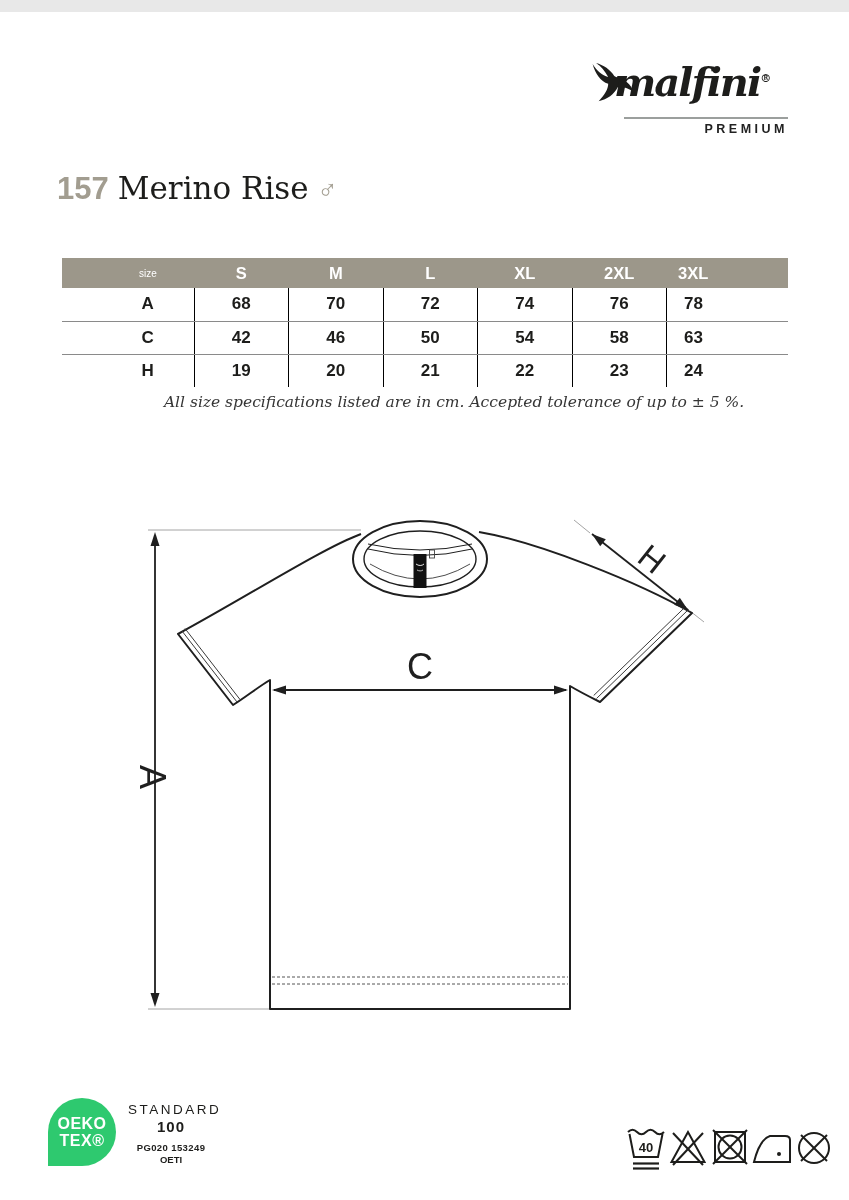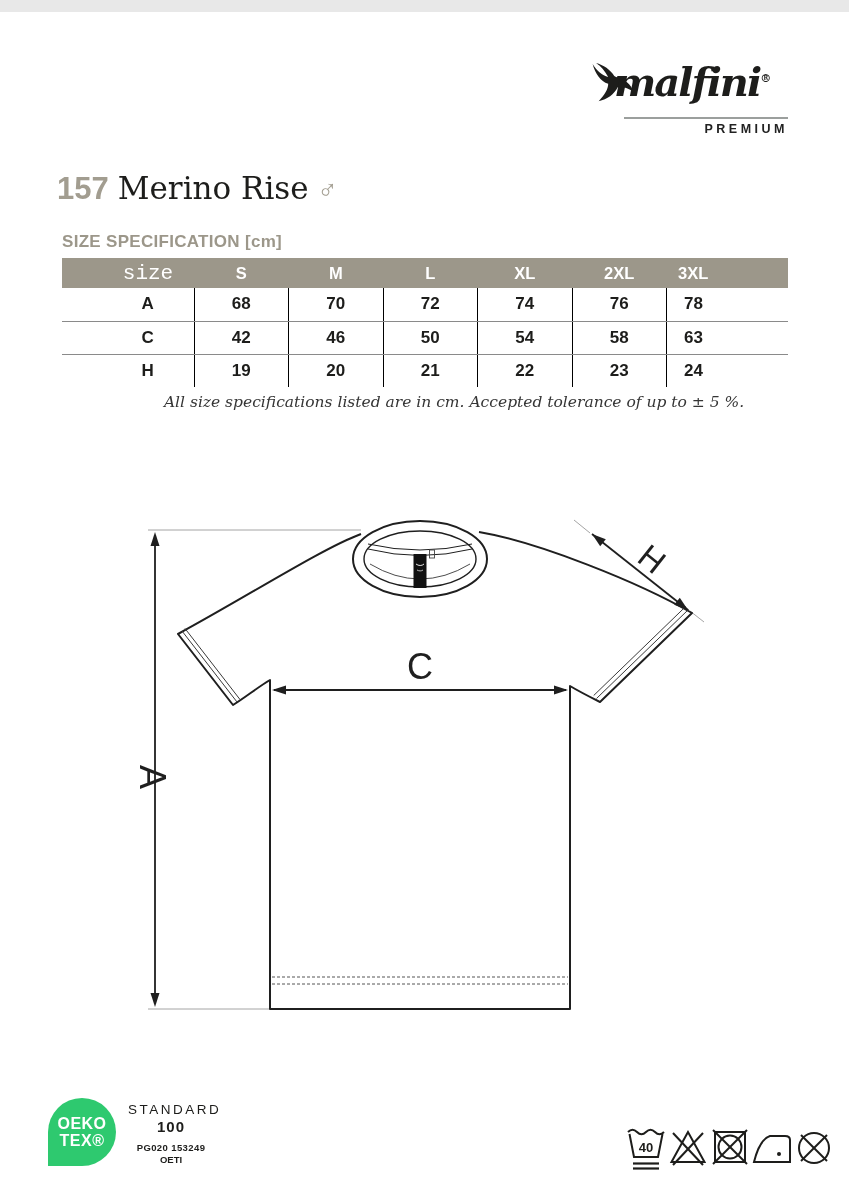--- a/index.html
+++ b/index.html
@@ -24,21 +24,21 @@
   .title .gender{font-size:27px;color:#a29d90;font-weight:400;}
 
   
   .spec-heading{position:absolute;left:62px;top:220px;font-size:17px;font-weight:700;
     letter-spacing:.3px;color:#9c978a;}
   table.sizes{position:absolute;left:62px;top:246px;width:726px;border-collapse:collapse;
     table-layout:fixed;}
   table.sizes th,table.sizes td{text-align:center;padding:0;}
   table.sizes thead tr{height:30px;background:#9c978a;}
   table.sizes thead th{color:#ffffff;font-size:16.5px;font-weight:700;}
-  table.sizes thead th.size-label{font-size:21px;font-weight:400;font-family:Liberation Mono, monospace;}
+  table.sizes thead th.size-label{font-size:10px;font-weight:400;}
   table.sizes tbody tr{height:33px;}
   table.sizes tbody td{font-size:17px;font-weight:700;color:#1d1d1b;background:#fff;}
   table.sizes tbody td + td{border-left:1px solid #000000;}
   table.sizes tbody tr:not(:last-child) td{border-bottom:1.5px solid #8a8a8a;}
   table.sizes th:first-child,table.sizes td:first-child{text-indent:40px;}
   table.sizes th:last-child,table.sizes td:last-child{padding-right:68px;}
   .note{position:absolute;left:62px;top:381px;width:726px;padding-left:58px;box-sizing:border-box;
     text-align:center;font-family:"DejaVu Serif",serif;font-style:italic;font-size:15.5px;color:#353535;}
 
   
@@ -73,21 +73,20 @@
     <div class="rule"></div>
     <div class="premium">PREMIUM</div>
   </div>
 
   <div class="title">
     <span class="code">157</span>
     <span class="name">Merino Rise</span>
     <span class="gender">♂</span>
   </div>
 
-  <div class="spec-heading">SIZE SPECIFICATION [cm]</div>
 
   <table class="sizes">
     <colgroup>
       <col style="width:132px">
         <col style="width:94.5px">
         <col style="width:94.5px">
       <col style="width:94.5px">
         <col style="width:94.5px">
         <col style="width:94.5px">
         <col style="width:121.5px">

